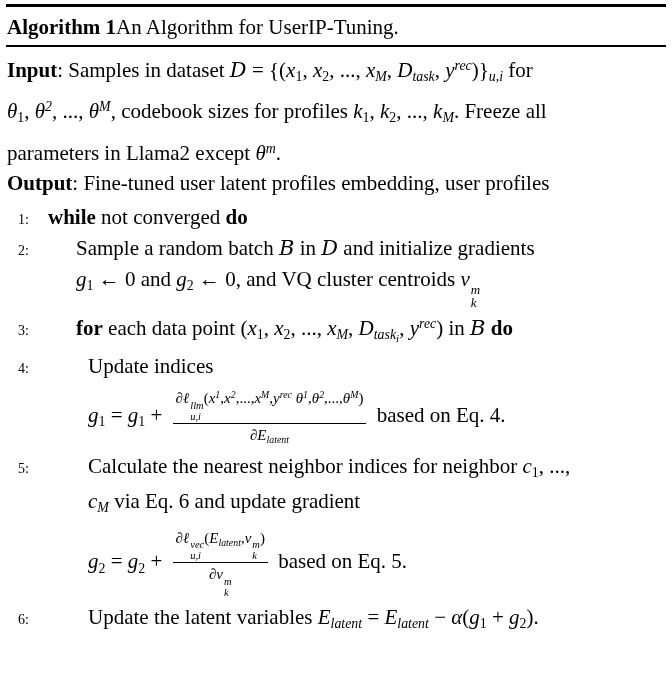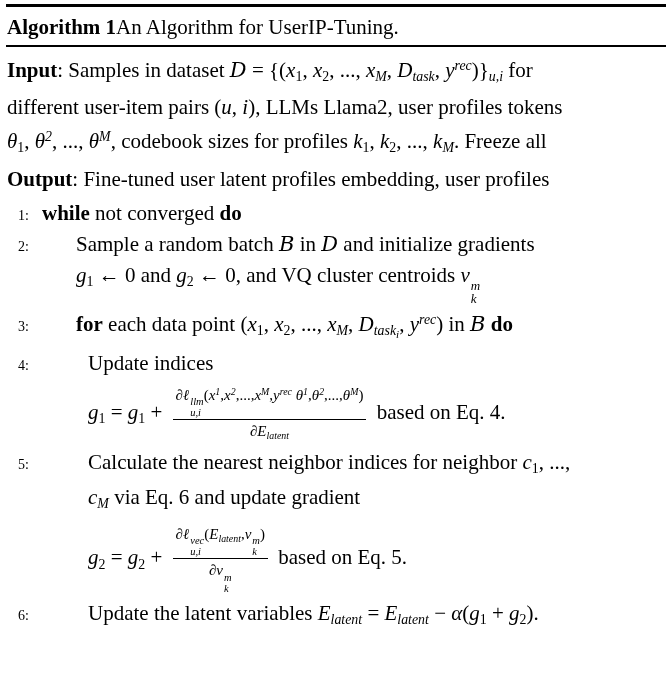--- a/index.html
+++ b/index.html
@@ -25,21 +25,21 @@
   .sub { font-size: 66%; vertical-align: -0.32em; letter-spacing: 0; }
   .sup { font-size: 66%; vertical-align: 0.5em; font-style: italic; }
   .sub .sub { font-size: 80%; vertical-align: -0.28em; }
 
   #preamble { padding: 4px 1px 1px; font-size: 21px; line-height: 30px; }
   .pline { white-space: nowrap; }
 
   #algo-body { padding-top: 4px; }
   .bline { display: flex; align-items: baseline; font-size: 21px; line-height: 28px; white-space: nowrap; }
   .no { display: inline-block; flex: none; width: 30px; box-sizing: border-box; padding-right: 7px; text-align: right; font-size: 14px; }
-  .lvl0 .ct { margin-left: 6px; }
+  .lvl0 .ct { margin-left: 12px; }
   .lvl1 .ct { margin-left: 40px; }
   .lvl2 .ct { margin-left: 52px; }
 
   .bline.eq { align-items: center; padding: 5px 0; }
   .bline.eq .ct { line-height: normal; }
 
   .frac { display: inline-flex; flex-direction: column; align-items: center; text-align: center;
           font-size: 15px; line-height: 1.35; vertical-align: middle; margin: 0 5px; }
   .fnum { padding: 0 3px 1px; border-bottom: 1.5px solid #000; }
   .fden { padding-top: 1px; }
@@ -52,22 +52,22 @@
 <body>
 
 <div class="page">
   <div class="rule top"></div>
   <div class="title">
     <span class="b">Algorithm 1</span><span>An Algorithm for UserIP-Tuning.</span>
   </div>
   <div class="rule mid"></div>
   <div id="preamble">
       <div class="pline"><span class="b">Input</span><span>: Samples in dataset </span><span class="scr">D</span><span> = {(</span><span class="i">x</span><span class="sub">1</span><span>, </span><span class="i">x</span><span class="sub">2</span><span>, ..., </span><span class="i">x</span><span class="i sub">M</span><span>, </span><span class="i">D</span><span class="i sub">task</span><span>, </span><span class="i">y</span><span class="i sup">rec</span><span>)}</span><span class="i sub">u,i</span><span> for</span></div>
-      <div class="pline"><span>different user-item pairs (</span><span class="i">u</span><span>, </span><span class="i">i</span><span>), LLMs Llama2, user profiles tokens</span></div>
       <div class="pline"><span class="i">θ</span><span class="sub">1</span><span>, </span><span class="i">θ</span><span class="sup">2</span><span>, ..., </span><span class="i">θ</span><span class="i sup">M</span><span>, codebook sizes for profiles </span><span class="i">k</span><span class="sub">1</span><span>, </span><span class="i">k</span><span class="sub">2</span><span>, ..., </span><span class="i">k</span><span class="i sub">M</span><span>. Freeze all</span></div>
+      <div class="pline"><span>parameters in Llama2 except </span><span class="i">θ</span><span class="i sup">m</span><span>.</span></div>
       <div class="pline"><span class="b">Output</span><span>: Fine-tuned user latent profiles embedding, user profiles</span></div>
     </div>
   <div id="algo-body">
       <div class="bline lvl0">
         <span class="no">1:</span>
         <span class="ct"><span class="b">while</span><span> not converged </span><span class="b">do</span></span>
       </div>
       <div class="bline lvl1">
         <span class="no">2:</span>
         <span class="ct"><span>Sample a random batch </span><span class="scr">B</span><span> in </span><span class="scr">D</span><span> and initialize gradients</span></span>

